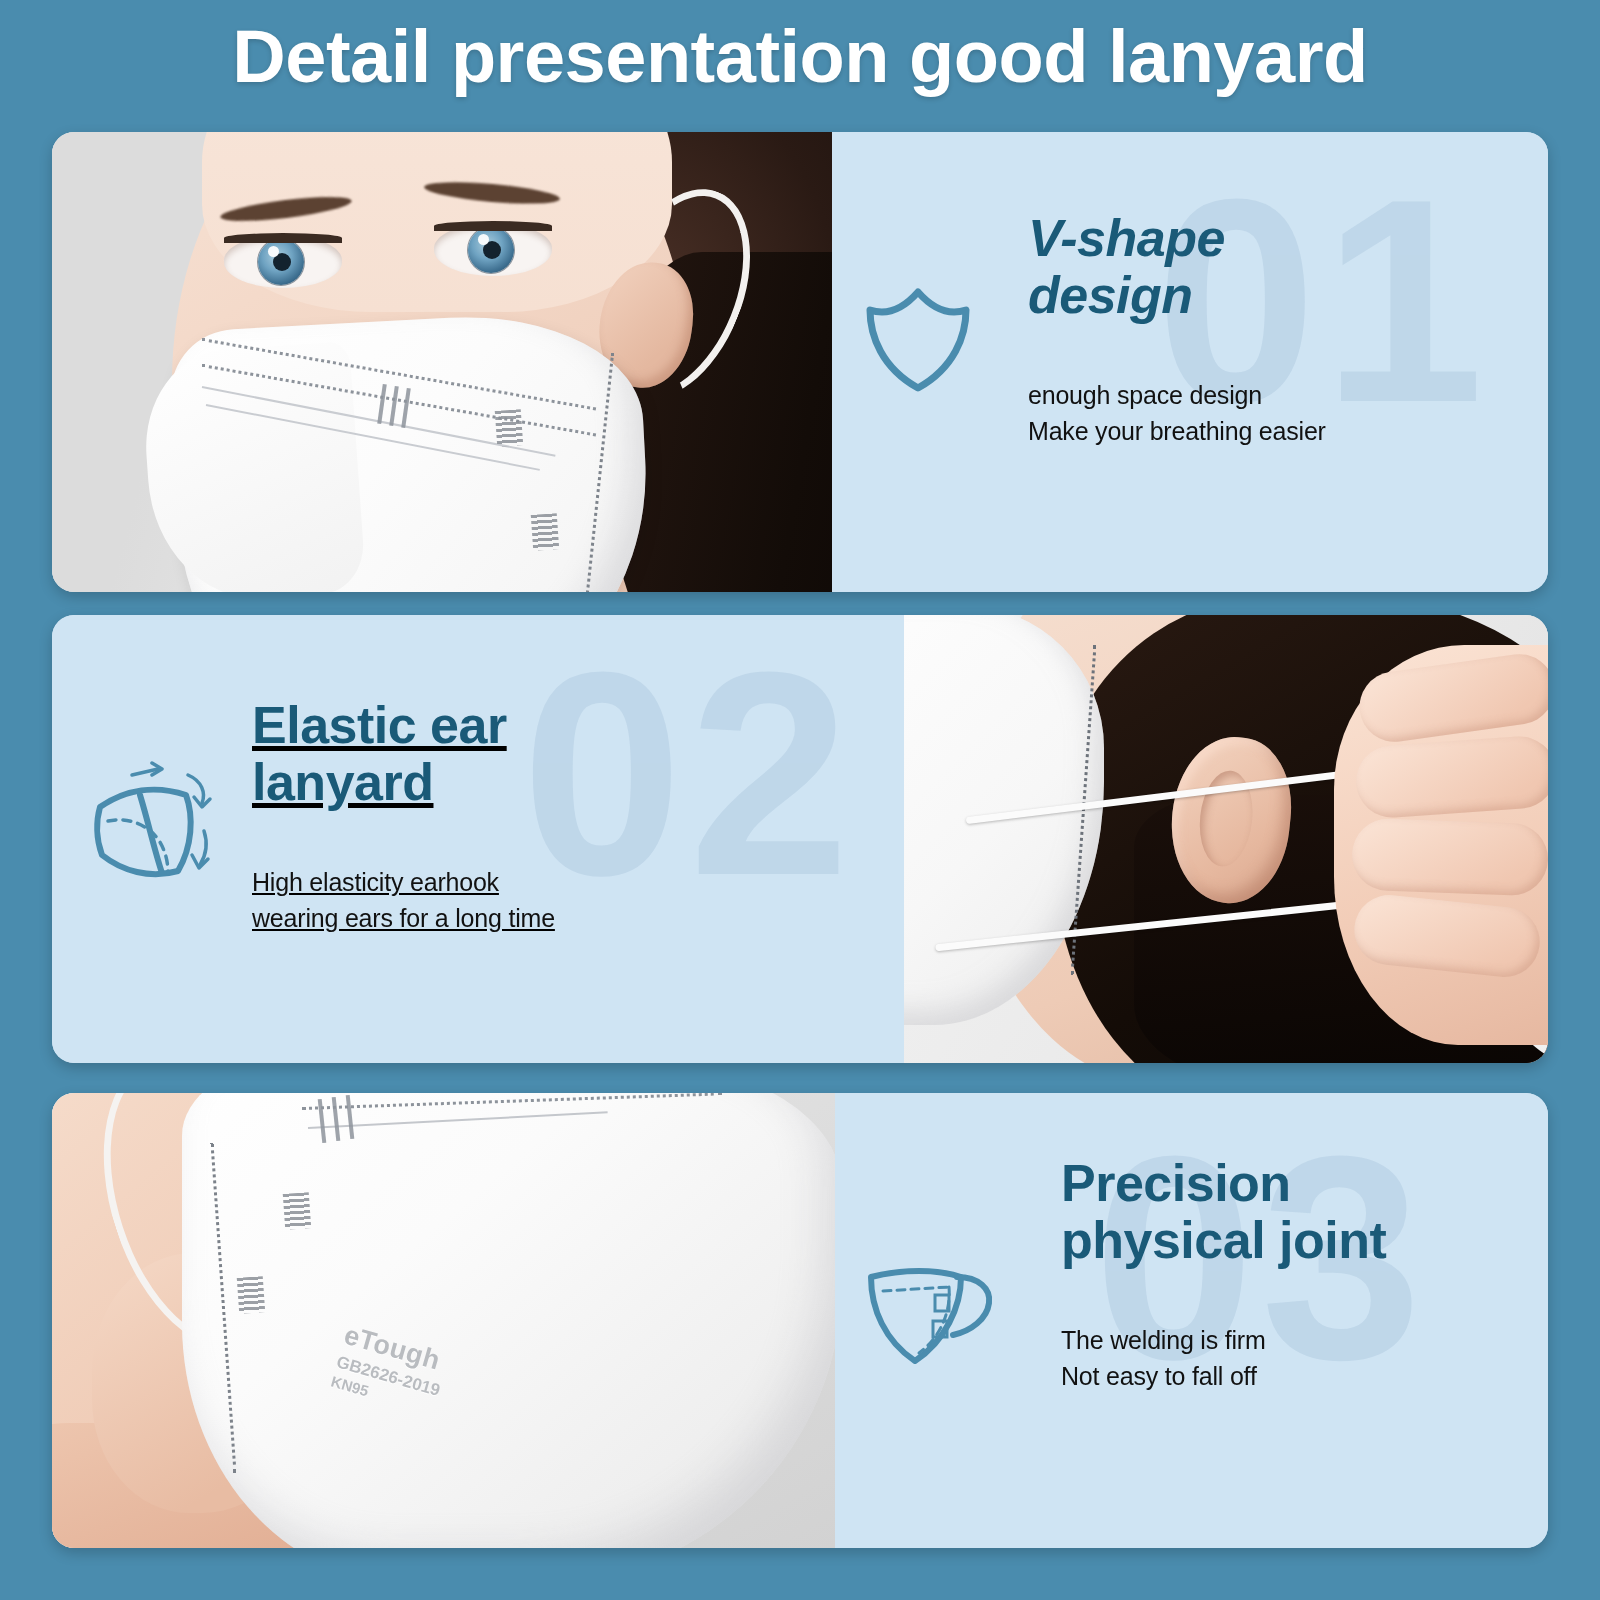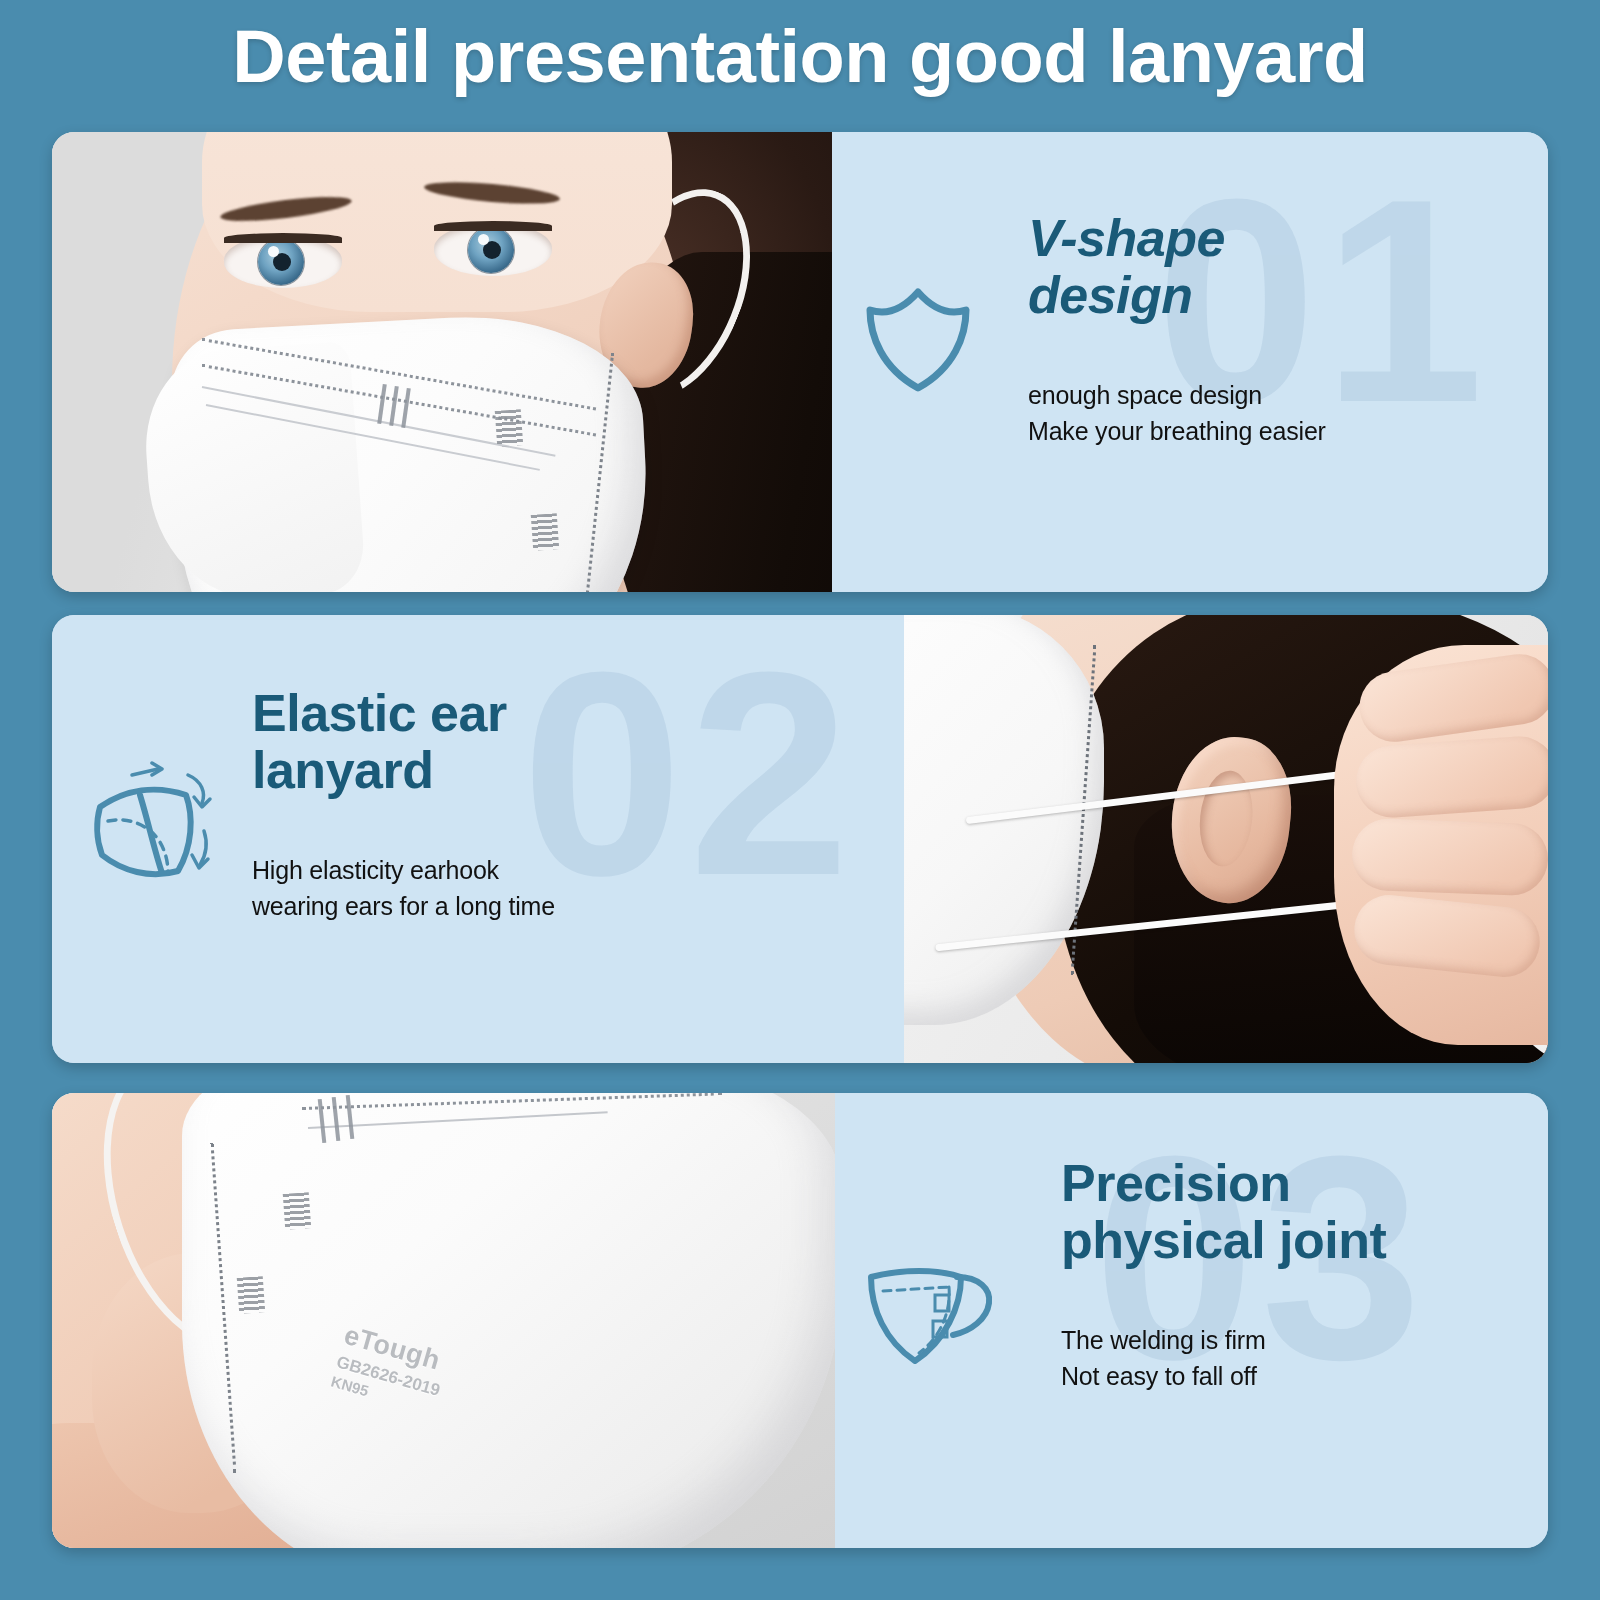--- a/index.html
+++ b/index.html
@@ -54,21 +54,21 @@
     user-select:none;
     opacity:.85;
   }
   #wm-1{ right:58px;  top:52px; }
   #wm-2{ right:48px;  top:42px; }
   #wm-3{ right:120px; top:48px;margin-left:28px; }
 
   
   .block{ position:absolute; z-index:3; }
   #block-1{ left:196px; top:78px;  width:470px; }
-  #block-2{ left:200px; top:70px;  width:470px; }
+  #block-2{ left:200px; top:82px;  width:470px;text-decoration:underline; }
   #block-3{ left:226px; top:62px;  width:470px; }
 
   .heading{
     font-size:52px; font-weight:bold; color:#1a5a78;
     line-height:1.10; letter-spacing:-0.5px;
     margin-bottom:54px;
   }
   .body{
     font-size:25px; color:#111111; line-height:1.42;
     letter-spacing:-0.2px; white-space:pre-line;

